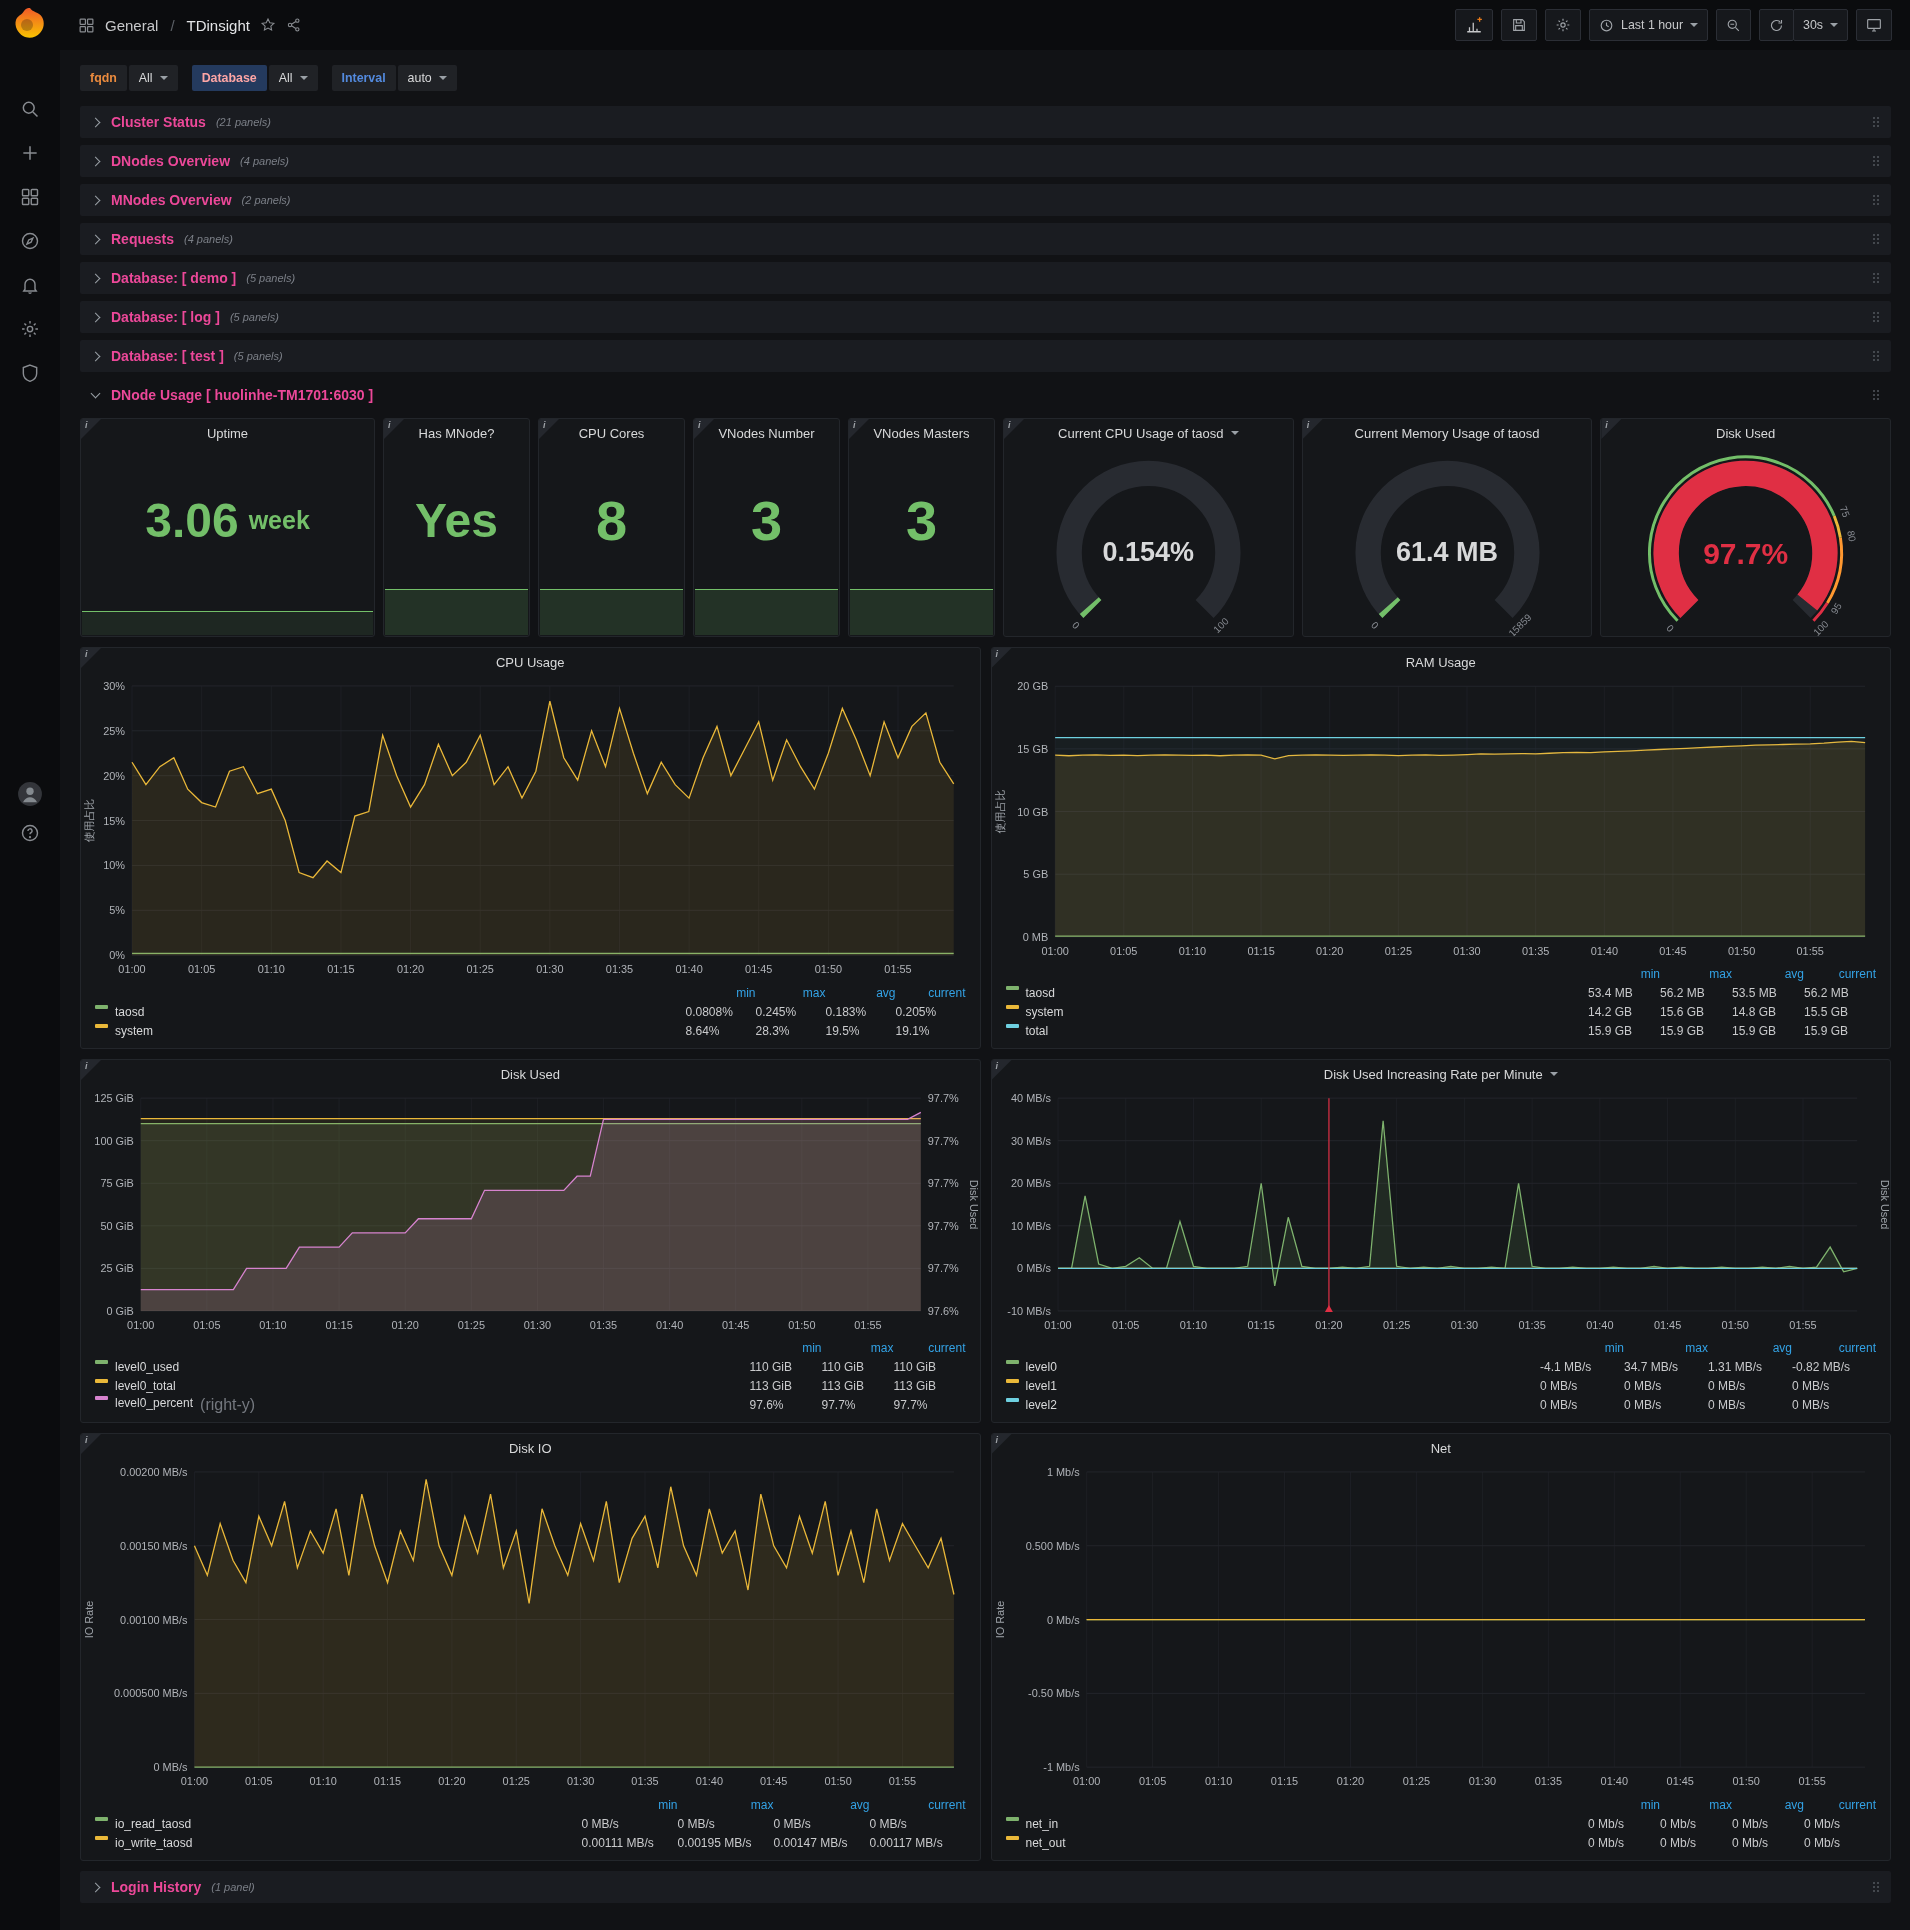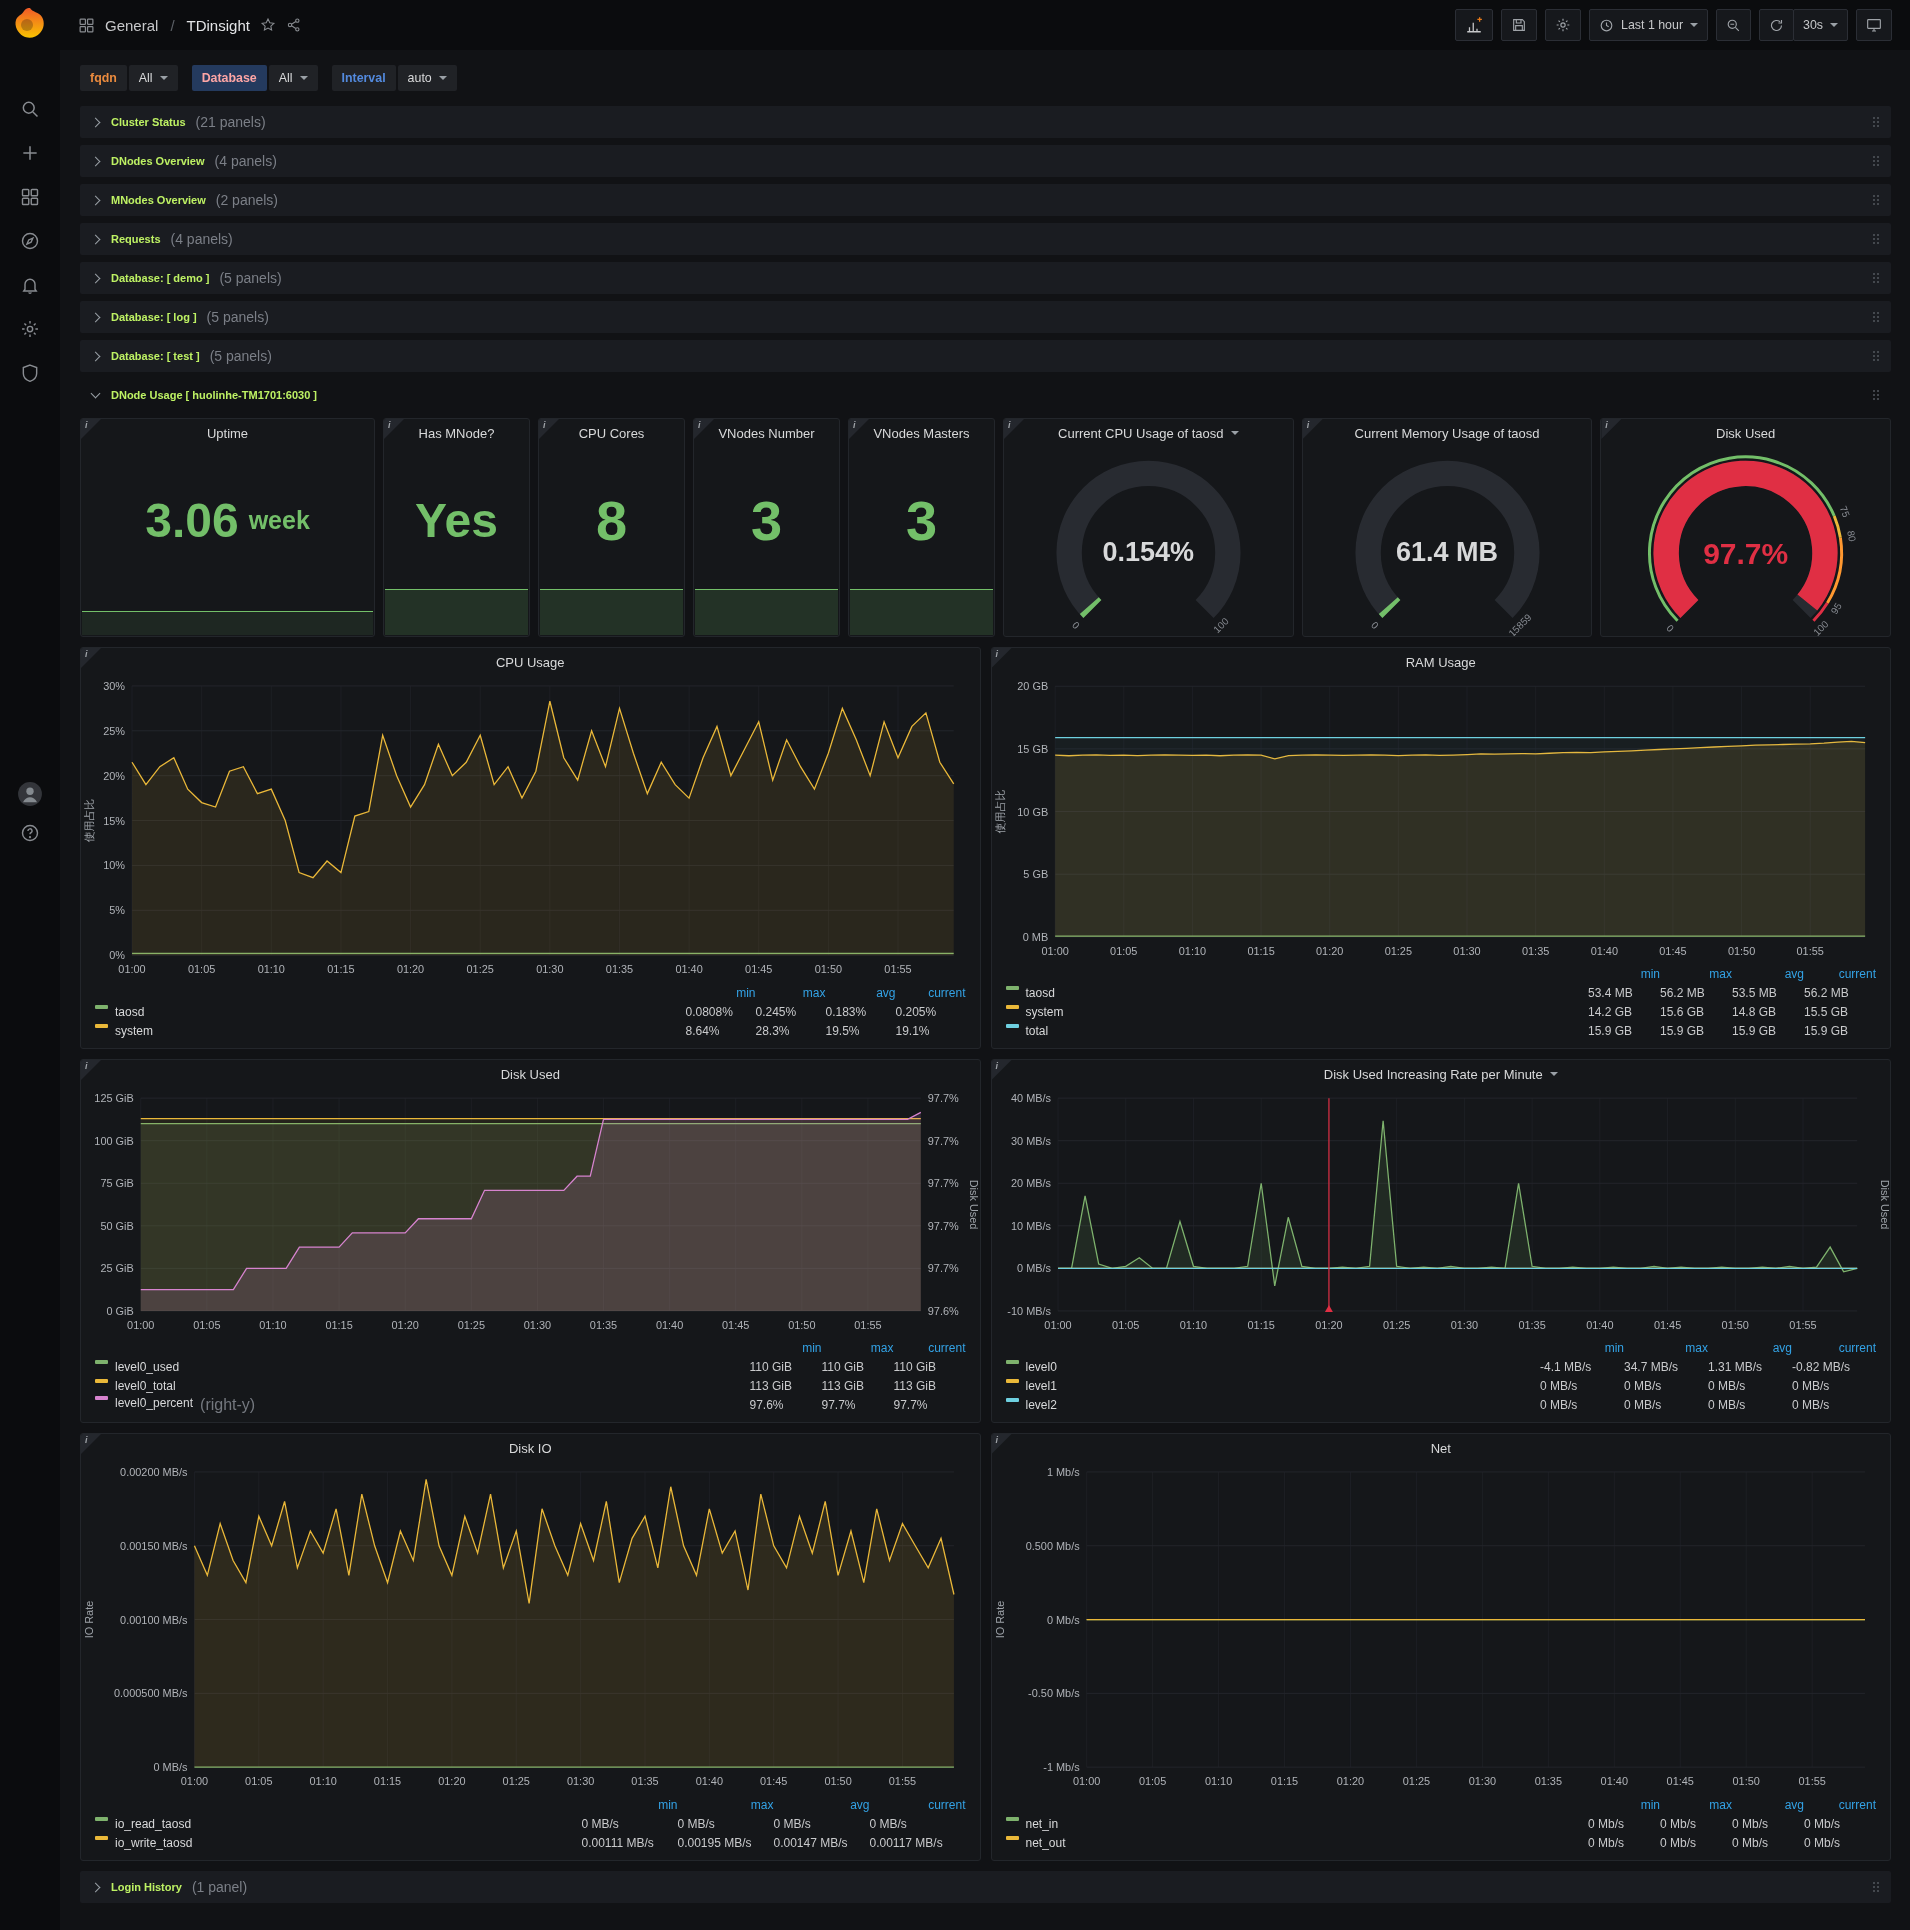--- a/index.html
+++ b/index.html
@@ -31,22 +31,22 @@
 .chip-group{display:flex;gap:2px}
 .chip{height:26px;padding:0 10px;display:flex;align-items:center;gap:7px;background:#202226;border-radius:2px;font-size:12.4px;color:#d8d9da;cursor:pointer}
 .chip.lbl-orange{color:#eb8b3e;font-weight:600}
 .chip.lbl-db{background:#243a5e;color:#fca5a5;font-weight:600}
 .chip.lbl-blue{color:#538ade;font-weight:600}
 
 .dash-row{height:32px;display:flex;align-items:center;background:#1a1c21;border-radius:2px;margin-bottom:7px;padding:0 12px;cursor:pointer}
 .dash-row.expanded{background:transparent}
 .chev{width:7px;height:7px;border-right:1.7px solid #9aa0a6;border-bottom:1.7px solid #9aa0a6;transform:rotate(-45deg);margin-right:12px;flex-shrink:0}
 .chev.down{transform:rotate(45deg);margin-top:-3px}
-.row-title{font-size:11px;font-weight:700;color:#bef264}
-.row-count{font-size:14px;color:#7b7f87;margin-left:10px;}
+.row-title{font-size:14px;font-weight:700;color:#ec4899}
+.row-count{font-size:11px;color:#7b7f87;margin-left:10px;font-style:italic}
 .drag-dots{margin-left:auto;width:2px;height:2px;border-radius:50%;background:#53575e;box-shadow:4px 0 0 #53575e,0 4px 0 #53575e,4px 4px 0 #53575e,0 8px 0 #53575e,4px 8px 0 #53575e;margin-right:4px;margin-top:-8px;cursor:grab}
 
 .panel{position:relative;background:#15171a;border:1px solid #23262b;border-radius:3px;display:flex;flex-direction:column;overflow:hidden}
 .panel-header{height:28px;display:flex;align-items:center;justify-content:center;gap:7px;flex-shrink:0}
 .panel-title{font-size:13px;font-weight:500;color:#d8d9da;cursor:pointer;white-space:nowrap}
 .info-corner{position:absolute;top:0;left:0;width:20px;height:20px;background:#24272d;clip-path:polygon(0 0,100% 0,0 100%);cursor:pointer;z-index:3}
 .info-i{position:absolute;top:1px;left:4px;font-size:9px;font-style:italic;font-weight:700;color:#9fa3a8}
 .stats-row{display:flex;gap:8px;height:219px;margin-bottom:10px}
 .stat-wrap{flex:1;display:flex;align-items:center;justify-content:center;gap:10px;padding-bottom:42px}
 .stat-value{font-size:48px;font-weight:700;color:#73bf69;line-height:1}

